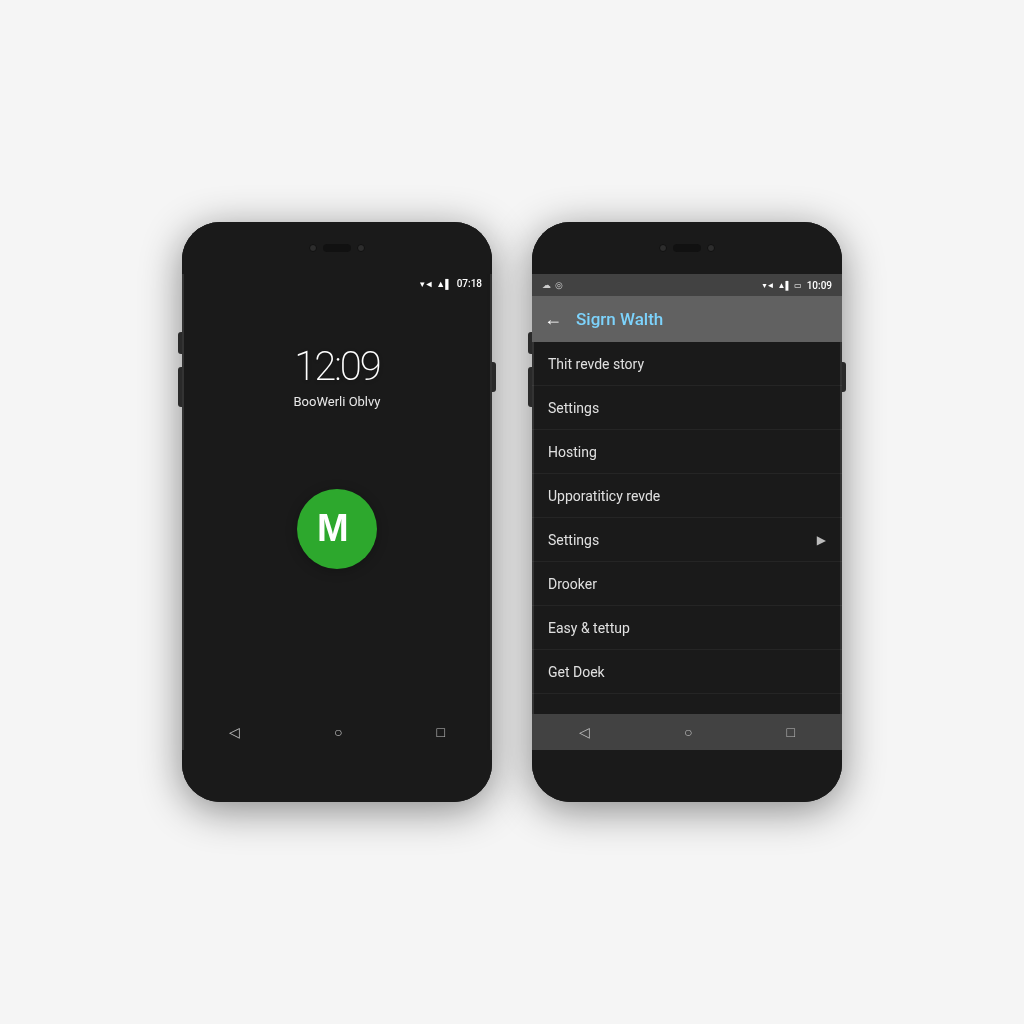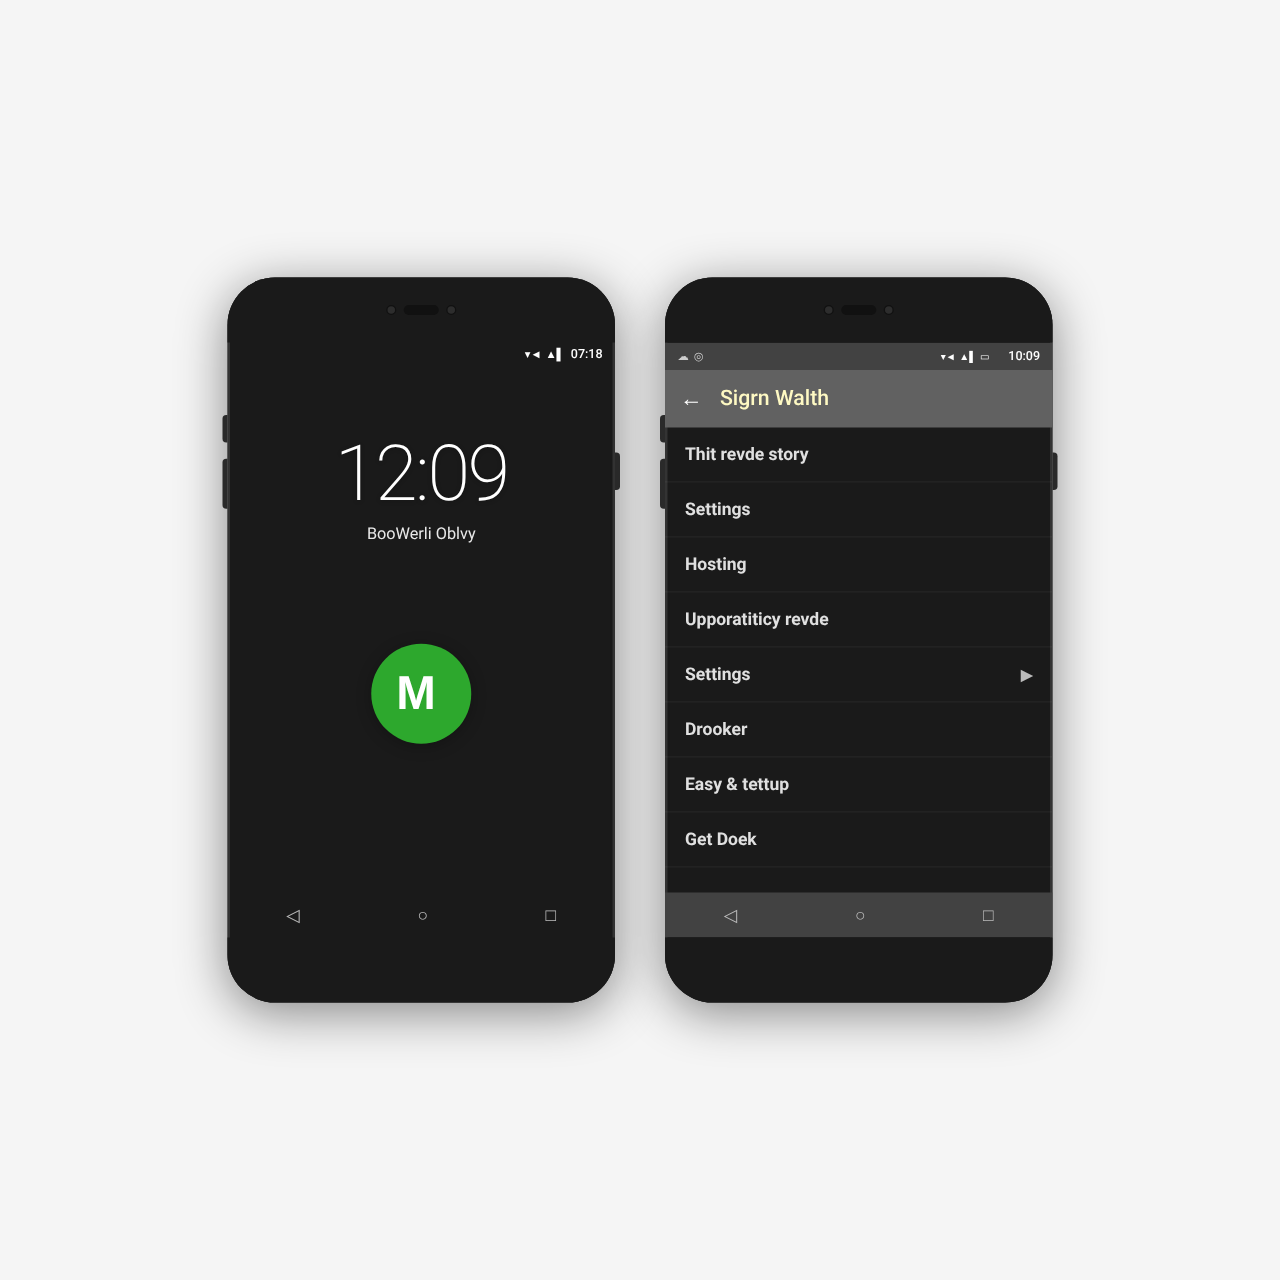--- a/index.html
+++ b/index.html
@@ -130,21 +130,21 @@
       display: flex;
       align-items: center;
       gap: 3px;
     }
     .lock-time {
       text-align: center;
       margin-top: 50px;
       color: white;
     }
     .lock-time-digits {
-      font-size: 62px;
+      font-size: 40px;
       font-weight: 200;
       letter-spacing: -2px;
       text-shadow: 0 1px 4px rgba(0,0,0,0.2);
       margin-top: 16px;
     }
     .lock-date {
       font-size: 13px;
       font-weight: 400;
       margin-top: 4px;
       opacity: 0.9;
@@ -199,34 +199,33 @@
 
     .menu-toolbar {
       display: flex;
       align-items: center;
       background: #616161;
       padding: 0 12px;
       height: 46px;
       gap: 14px;
     }
     .menu-title {
-      color: #fef9c3;
+      color: #7dd3fc;
       font-size: 17px;
       font-weight: 500;
     }
     .back-arrow {
       color: white;
       font-size: 18px;
       cursor: pointer;
     }
 
     .menu-list {
       flex: 1;
       overflow: hidden;
-      font-weight: bold;
     }
     .menu-item {
       display: flex;
       align-items: center;
       justify-content: space-between;
       padding: 0 16px;
       height: 44px;
       color: #e0e0e0;
       font-size: 14px;
       border-bottom: 1px solid rgba(255,255,255,0.05);
@@ -307,21 +306,21 @@
 
     <div class="menu-status-bar">
       <div class="menu-status-left">
         <span style="color:#ccc;font-size:9px;">☁</span>
         <span style="color:#ccc;font-size:9px;">◎</span>
       </div>
       <div class="menu-status-right">
         <span style="color:white;font-size:8px;">▾◄</span>
         <span style="color:white;font-size:8px;">▲▌</span>
         <span style="color:white;font-size:8px;">▭</span>
-        <span style="color:white;font-size:10px;font-weight:500;margin-left:12px;">10:09</span>
+        <span style="color:white;font-size:10px;font-weight:500;margin-left:2px;">10:09</span>
       </div>
     </div>
 
     <div class="menu-toolbar">
       <span class="back-arrow">←</span>
       <span class="menu-title">Sigrn Walth</span>
     </div>
 
     <div class="menu-list" id="menu-list-container">
     <div class="menu-item">

